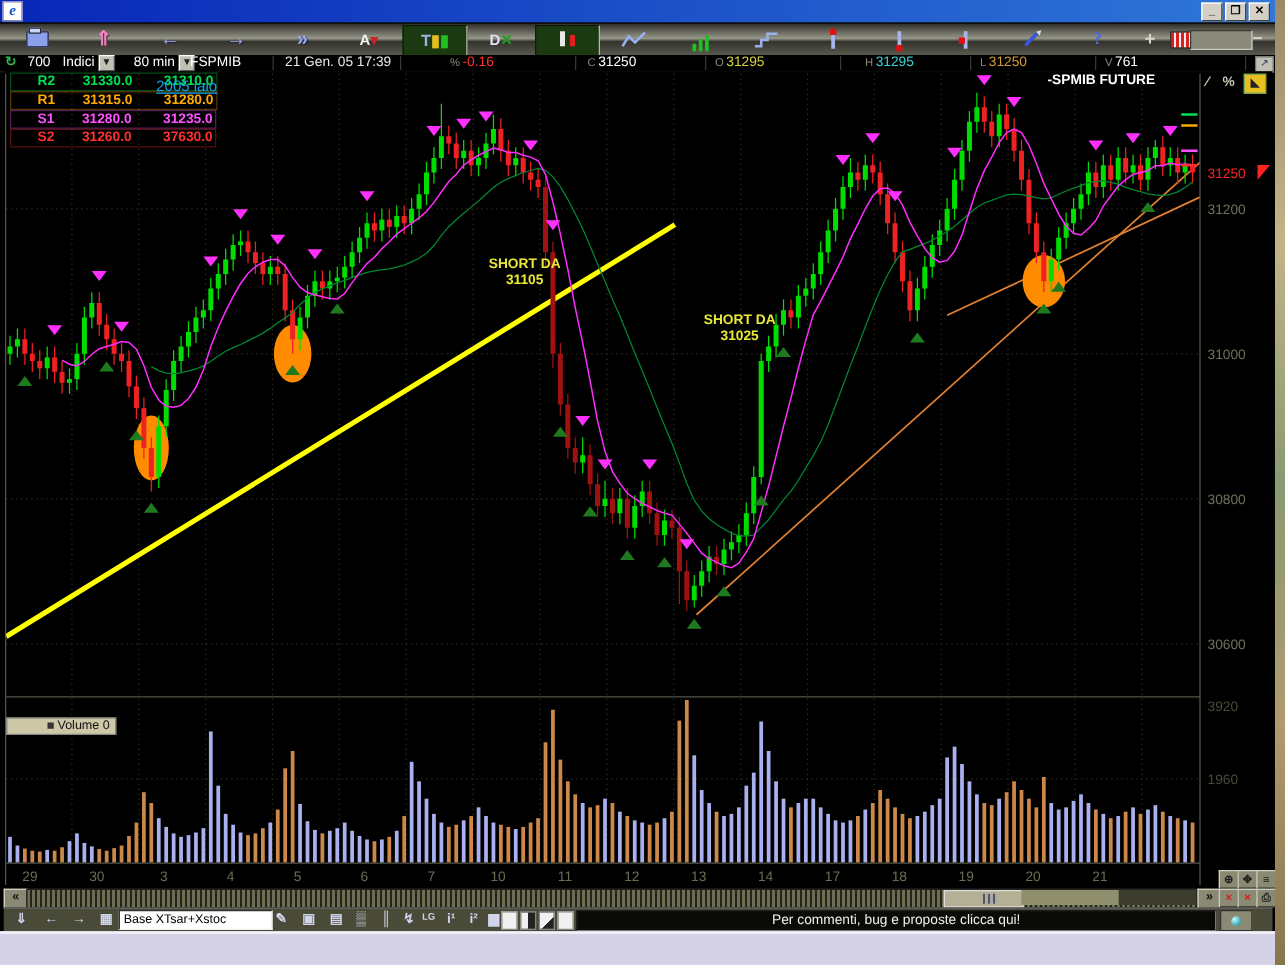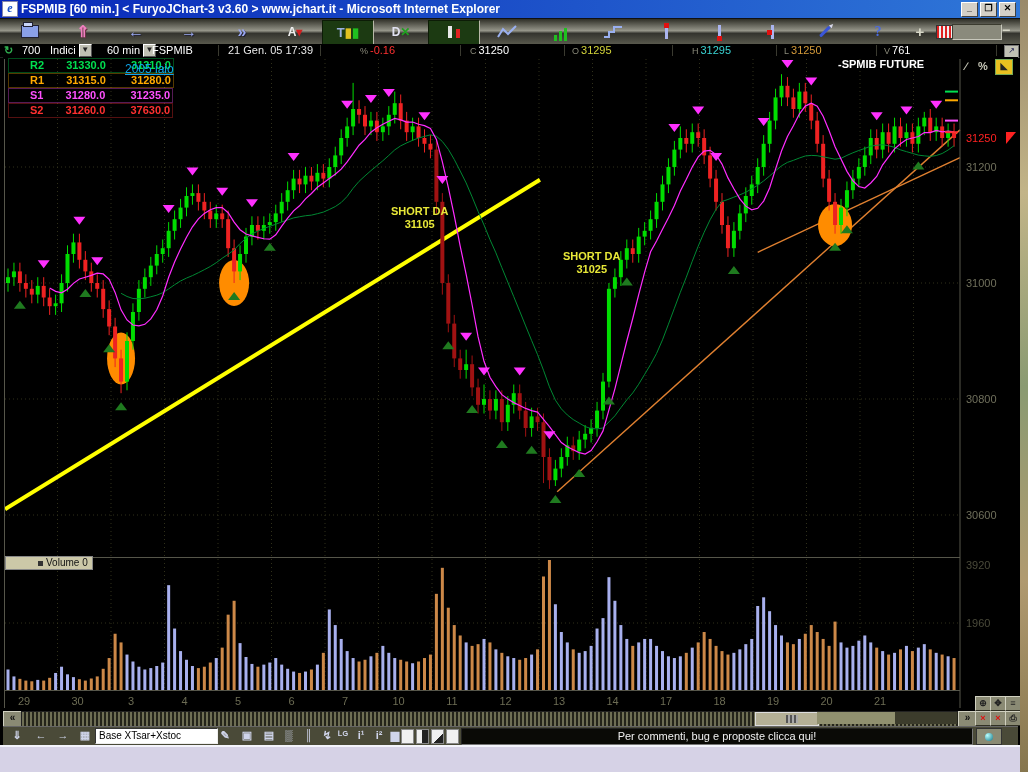--- a/index.html
+++ b/index.html
@@ -90,21 +90,20 @@
   #bottom-strip{position:absolute;left:0;top:745px;width:1020px;height:27px;background:#d6d2e6;border-top:2px solid #f4f4fc;}
   svg text{font-family:"Liberation Sans",sans-serif;}
 </style>
 </head>
 <body>
 
 <div id="screen">
 
   <div id="titlebar">
     <div id="ie-icon">e</div>
-    <div id="title-text">FSPMIB [60 min.] &lt; FuryoJChart-3 v3.60 &gt; www.jchart.it - Microsoft Internet Explorer</div>
     <div class="tb-btns">
       <div class="tb-btn">_</div>
       <div class="tb-btn">❐</div>
       <div class="tb-btn">✕</div>
     </div>
   </div>
 
   <div id="toolbar1">
       <div class="t1btn" style="left: 7px;">
         <span class="folder"></span>
@@ -181,21 +180,21 @@
   <div class="qsep" style="left: 218px;"></div>
       <div class="qsep" style="left: 320px;"></div>
       <div class="qsep" style="left: 460px;"></div>
       <div class="qsep" style="left: 564px;"></div>
       <div class="qsep" style="left: 672px;"></div>
       <div class="qsep" style="left: 776px;"></div>
       <div class="qsep" style="left: 876px;"></div>
       <div class="qsep" style="left: 996px;"></div>
       <div class="qf" style="left: 22px;"><span style="color:#ffffff">700</span></div>
       <div class="qf" style="left: 50px;"><span style="color:#ffffff">Indici</span><span class="dd">▼</span></div>
-      <div class="qf" style="left: 107px;"><span style="color:#ffffff">60 min</span><span class="dd">▼</span></div>
+      <div class="qf" style="left: 107px;"><span style="color:#ffffff">80 min</span><span class="dd">▼</span></div>
       <div class="qf" style="left: 152px;"><span style="color:#ffffff">FSPMIB</span></div>
       <div class="qf" style="left: 228px;"><span style="color:#e8e8e8">21 Gen. 05  17:39</span></div>
       <div class="qf" style="left: 360px;"><span class="lab">%</span><span style="color:#ff3030">-0.16</span></div>
       <div class="qf" style="left: 470px;"><span class="lab">C</span><span style="color:#ffffff">31250</span></div>
       <div class="qf" style="left: 572px;"><span class="lab">O</span><span style="color:#d4d43a">31295</span></div>
       <div class="qf" style="left: 648px; margin-left: 44px;"><span class="lab">H</span><span style="color:#3ad4d4">31295</span></div>
       <div class="qf" style="left: 784px;"><span class="lab">L</span><span style="color:#d49a3a">31250</span></div>
       <div class="qf" style="left: 884px;"><span class="lab">V</span><span style="color:#ffffff">761</span></div>
     </div>
 
@@ -800,21 +799,21 @@
     <div class="ovl" id="watermark" style="left:122px;top:5px;">2005 iaio</div>
     <div class="ovl" id="series-label" style="left:835px;top:1px;">-SPMIB FUTURE</div>
     <div class="ovl anno" style="left:388px;top:148px;">
       <div>SHORT DA</div>
         <div>31105</div>
     </div>
     <div class="ovl anno" style="left:560px;top:193px;">
       <div>SHORT DA</div>
         <div>31025</div>
     </div>
-    <div class="ovl" id="volume-tag" style="left:2px;top:499px;padding-left:32px;"><b></b><span>Volume 0</span></div>
+    <div class="ovl" id="volume-tag" style="left:2px;top:517px;padding-left:32px;"><b></b><span>Volume 0</span></div>
     <div class="chart-ic" style="left:962px;top:2px;">∕</div>
     <div class="chart-ic" style="left:975px;top:2px;">%</div>
     <div id="snap-btn" style="left:992px;top:2px;">◣</div>
   </div>
 
   <div id="hscroll">
     <div class="sc-btn" style="left:0;">«</div>
     <div id="sc-track">
       <div id="sc-thumb">
           <div class="grip"></div>

